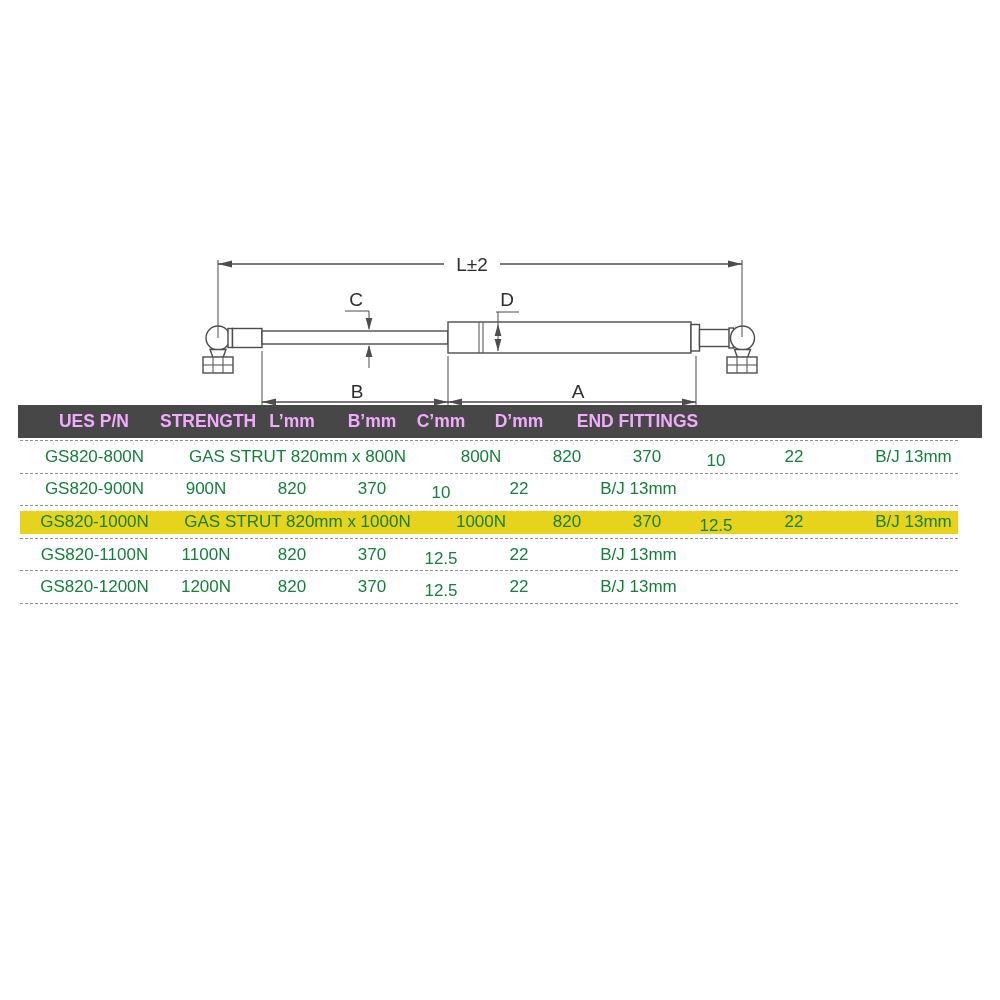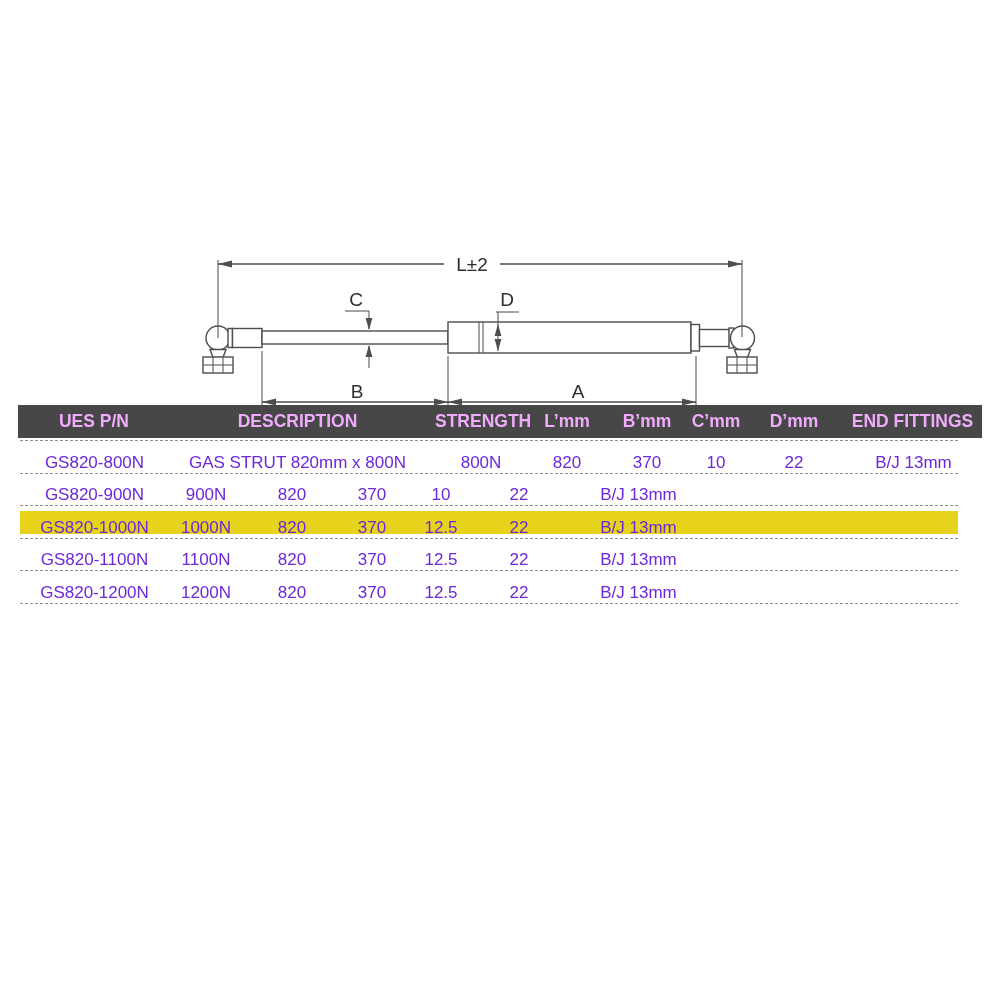--- a/index.html
+++ b/index.html
@@ -20,22 +20,22 @@
   .thead>div{box-sizing:border-box;text-align:center;white-space:nowrap;}
   .h-pn{width:142px;text-align:left;padding-left:10px;}
   .h-desc{width:275px;}
   .h-str{width:92px;}
   .h-l{width:80px;}
   .h-b{width:80px;}
   .h-c{width:58px;}
   .h-d{width:98px;}
   .h-end{width:139px;}
   .tbody{margin-left:2px;margin-right:24px;margin-top:2px;border-top:1px dashed #8f8f8f;}
-  .trow{height:31.6px;border-bottom:1px dashed #8f8f8f;display:flex;align-items:flex-end;
-        position:relative;font-size:17px;color:#6d28d9;}
+  .trow{height:31.6px;border-bottom:1px dashed #8f8f8f;display:flex;align-items:center;
+        position:relative;font-size:17px;color:#15803d;}
   .trow>div{box-sizing:border-box;text-align:center;white-space:nowrap;position:relative;z-index:1;}
   .c-pn{width:140px;text-align:left;padding-left:9px;}
   .c-desc{width:275px;}
   .c-str{width:92px;}
   .c-l{width:80px;}
   .c-b{width:80px;}
   .c-c{width:58px;margin-top:8px;}
   .c-d{width:98px;}
   .c-end{width:115px;padding-left:26px;}
   .trow.highlight::before{content:"";position:absolute;left:0;right:0;top:5px;bottom:4px;
@@ -121,21 +121,20 @@
         <polygon class="darrow" points="448,402 462,398.6 462,405.4"></polygon>
         <polygon class="darrow" points="696,402 682,398.6 682,405.4"></polygon>
         <text class="dtext" x="578" y="398" text-anchor="middle">A</text>
       </g>
     </svg>
   </div>
 
   <div class="spec-table">
     <div class="thead">
       <div class="h-pn">UES P/N</div>
-      <div class="h-desc">DESCRIPTION</div>
       <div class="h-str">STRENGTH</div>
       <div class="h-l">L’mm</div>
       <div class="h-b">B’mm</div>
       <div class="h-c">C’mm</div>
       <div class="h-d">D’mm</div>
       <div class="h-end">END FITTINGS</div>
     </div>
     <div class="tbody">
 
       <div class="trow">
@@ -154,20 +153,21 @@
         <div class="c-str">900N</div>
         <div class="c-l">820</div>
         <div class="c-b">370</div>
         <div class="c-c">10</div>
         <div class="c-d">22</div>
         <div class="c-end">B/J 13mm</div>
       </div>
 
       <div class="trow highlight">
         <div class="c-pn">GS820-1000N</div>
+        <div class="c-desc">GAS STRUT 820mm x 1000N</div>
         <div class="c-str">1000N</div>
         <div class="c-l">820</div>
         <div class="c-b">370</div>
         <div class="c-c">12.5</div>
         <div class="c-d">22</div>
         <div class="c-end">B/J 13mm</div>
       </div>
 
       <div class="trow">
         <div class="c-pn">GS820-1100N</div>

